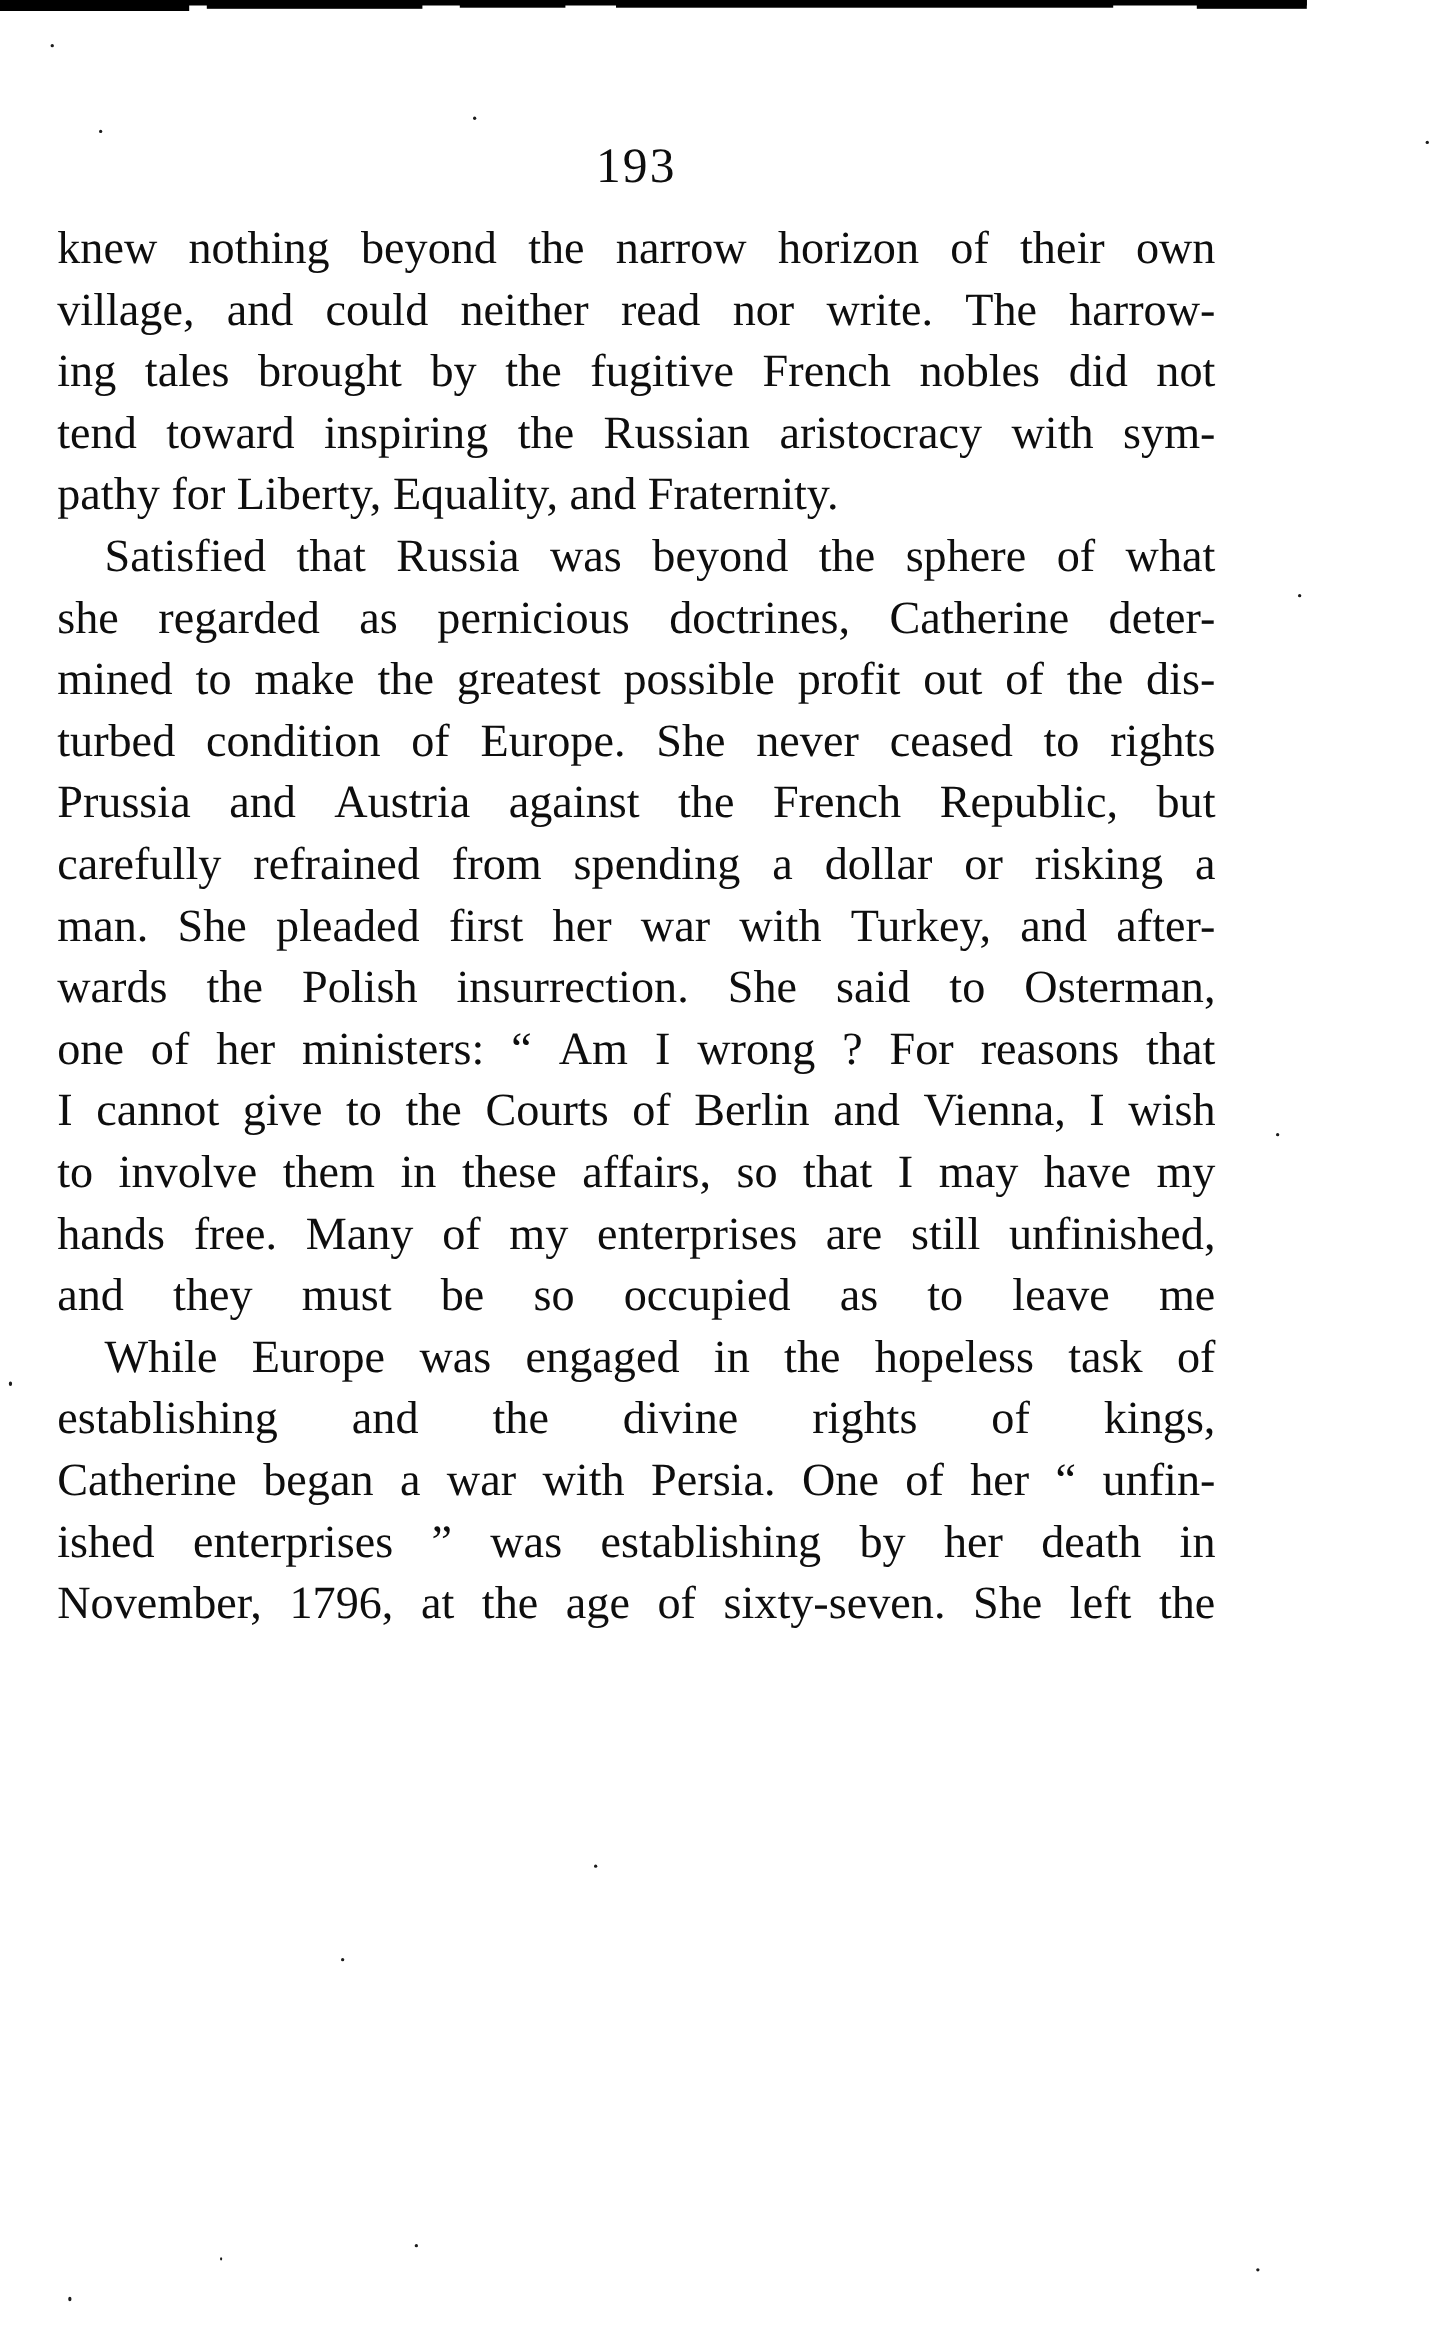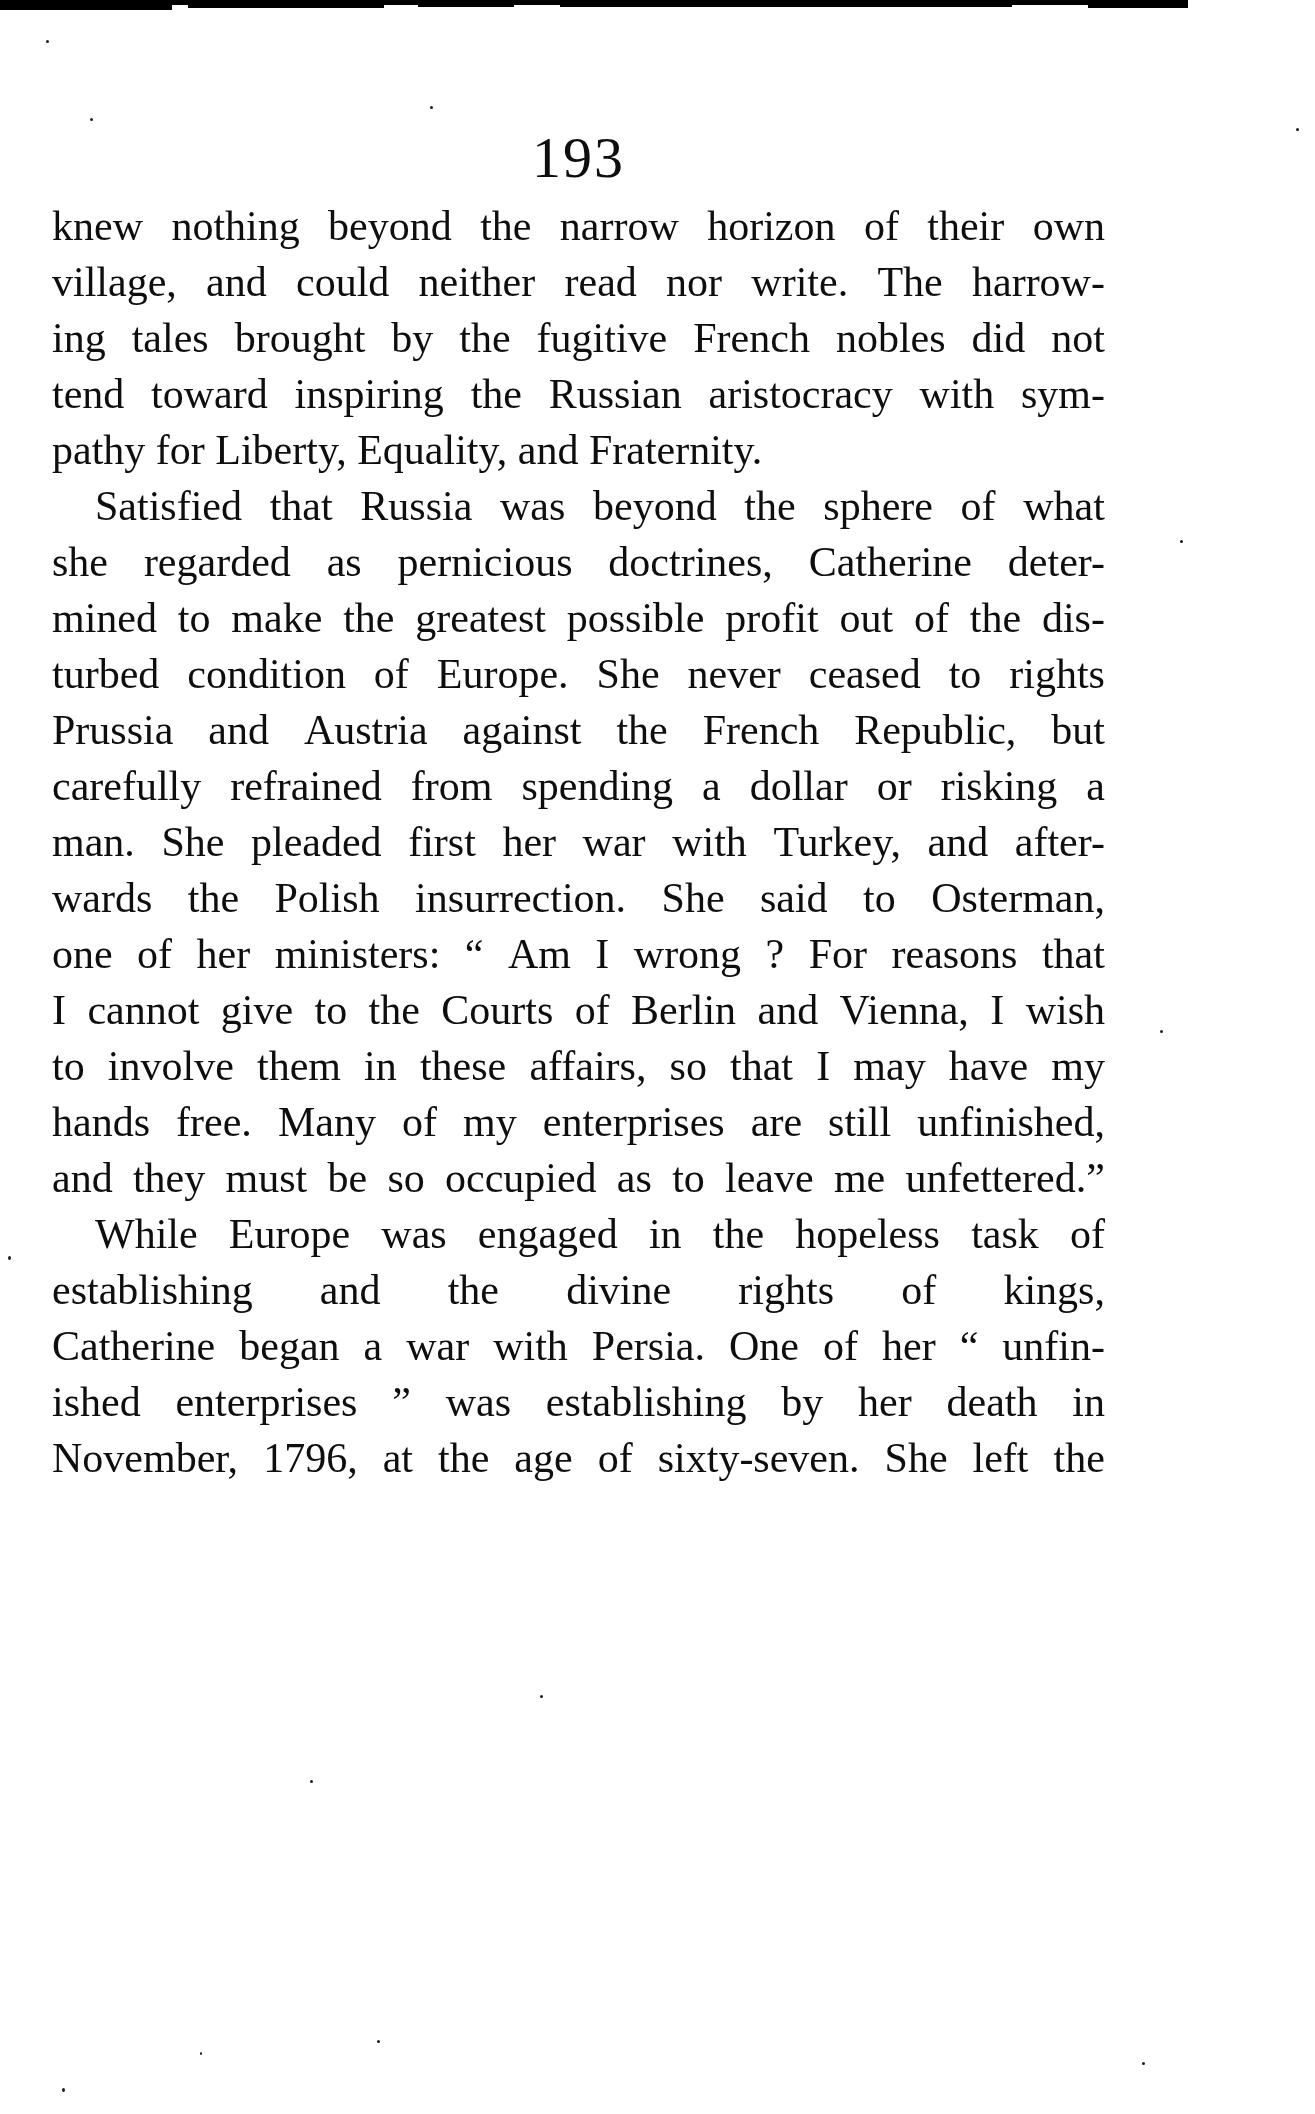--- a/index.html
+++ b/index.html
@@ -32,21 +32,21 @@
   .edge-c3{left:418px;width:96px;height:7px;}
   .edge-c4{left:560px;width:452px;height:7px;}
   .edge-c5{left:1088px;width:100px;height:8px;}
   
   .pagenum{
     position:absolute;
     left:52px;
     top:124px;
     width:1053px;
     text-align:center;
-    font-size:58px;
+    font-size:45px;
     letter-spacing:2px;
   }
   
   .text-block{
     position:absolute;
     left:52px;
     top:198px;
     width:1053px;
     font-size:42px;
   }
@@ -279,21 +279,20 @@
         <span class="w">and</span>
         <span class="w">they</span>
         <span class="w">must</span>
         <span class="w">be</span>
         <span class="w">so</span>
         <span class="w">occupied</span>
         <span class="w">as</span>
         <span class="w">to</span>
         <span class="w">leave</span>
         <span class="w">me</span>
-        <span class="w">unfettered.”</span>
       </div>
       <div class="line indent">
         <span class="w">While</span>
         <span class="w">Europe</span>
         <span class="w">was</span>
         <span class="w">engaged</span>
         <span class="w">in</span>
         <span class="w">the</span>
         <span class="w">hopeless</span>
         <span class="w">task</span>

